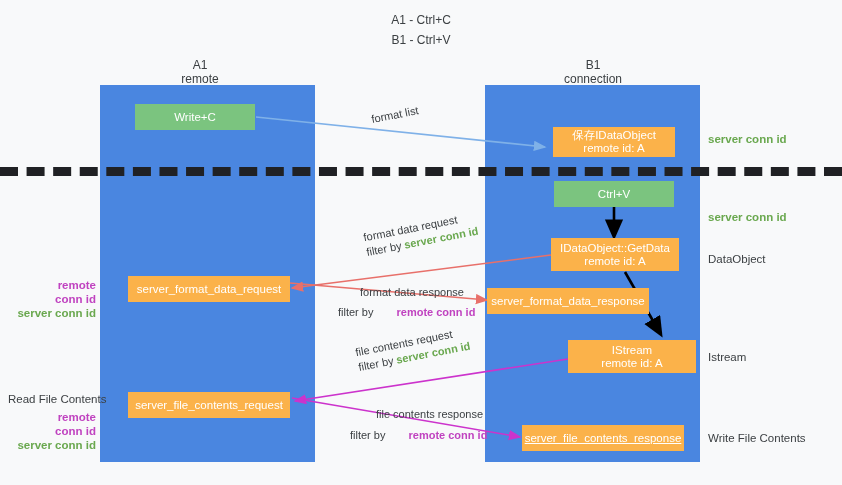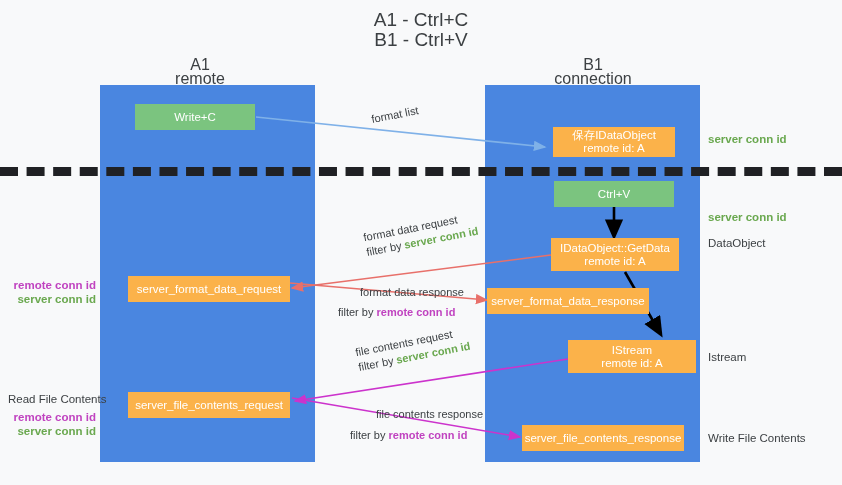--- a/index.html
+++ b/index.html
@@ -9,26 +9,26 @@
     font-family:"Liberation Sans","DejaVu Sans",sans-serif;
     position:relative;overflow:hidden;
     color:#3c4043;
   }
   .canvas{position:absolute;inset:0;}
   .abs{position:absolute;}
 
   
   .title{
     left:0;top:10px;width:842px;text-align:center;
-    font-size:19px;line-height:20px;color:#3c4043;
+    font-size:12px;line-height:20px;color:#3c4043;
   }
 
   
   .col-head{
-    text-align:center;font-size:16px;line-height:14px;color:#3c4043;
+    text-align:center;font-size:12px;line-height:14px;color:#3c4043;
   }
 
   
   .lane{background:#4a86e0;}
 
   
   .divider{
     left:0;top:167px;width:842px;height:0;
     border-top:9px dashed #202124;
   }
@@ -38,21 +38,21 @@
     display:flex;align-items:center;justify-content:center;
     text-align:center;color:#fff;font-size:11.5px;line-height:13px;
     box-sizing:border-box;padding:2px 4px;
   }
   .box.green{background:#7bc47f;}
   .box.orange{background:#fbb24a;}
 
   
   .side-label{font-size:11.5px;line-height:14px;}
   .green-txt{color:#6aa84f;font-weight:bold;}
-  .purple-txt{color:#c043c0;font-weight:bold;}
+  .purple-txt{color:#c043c0;font-weight:bold;margin-left:20px;}
   .plain-txt{color:#3c4043;}
 
   
   .edge-note{
     font-size:11px;line-height:15px;color:#3c4043;white-space:nowrap;
   }
   .edge-note .k{font-weight:bold;}
   .rot-up{transform:rotate(-11deg);transform-origin:left bottom;}
 
   svg.overlay{position:absolute;left:0;top:0;width:842px;height:485px;pointer-events:none;}
@@ -138,31 +138,31 @@
   </div>
 
   <div class="abs box orange" style="left:128px;top:276px;width:162px;height:26px;">
     <span>server_format_data_request</span>
   </div>
 
   <div class="abs box orange" style="left:128px;top:392px;width:162px;height:26px;">
     <span>server_file_contents_request</span>
   </div>
 
-  <div class="abs box orange" style="left:522px;top:425px;width:162px;height:26px;">
+  <div class="abs box orange" style="left:522px;top:425px;width:162px;height:26px;text-decoration:underline;">
     <span>server_file_contents_response</span>
   </div>
 
   <div class="abs divider"></div>
 
   <div class="abs side-label green-txt" style="left:708px;top:132px;">server conn id</div>
 
   <div class="abs side-label green-txt" style="left:708px;top:210px;">server conn id</div>
 
-  <div class="abs side-label plain-txt" style="left:708px;top:236px;">DataObject</div>
+  <div class="abs side-label plain-txt" style="left:708px;top:252px;">DataObject</div>
 
   <div class="abs side-label plain-txt" style="left:708px;top:350px;">Istream</div>
 
   <div class="abs side-label plain-txt" style="left:708px;top:431px;">Write File Contents</div>
 
   <div class="abs" style="left:10px;top:278px;width:86px;text-align:right;">
     <div class="side-label purple-txt">remote conn id</div>
     <div class="side-label green-txt">server conn id</div>
   </div>
 

